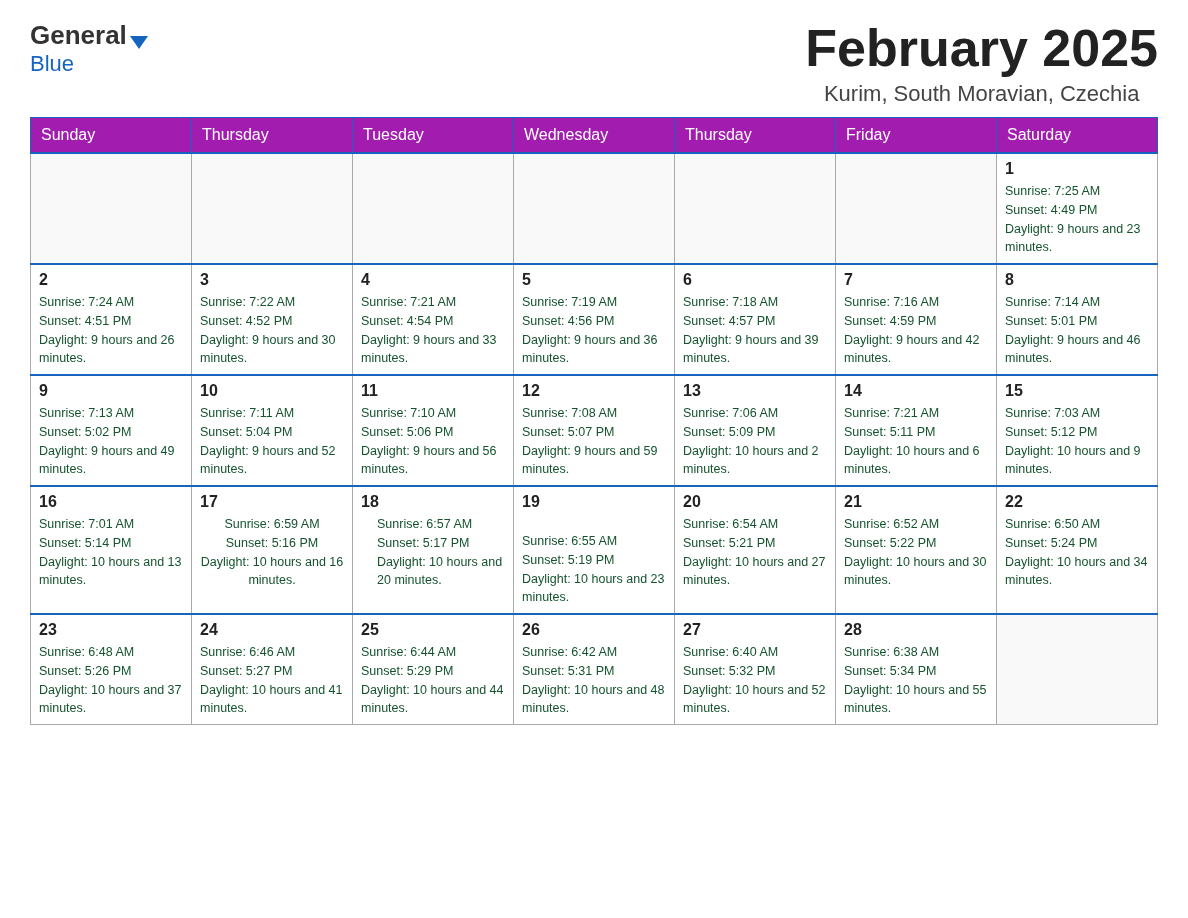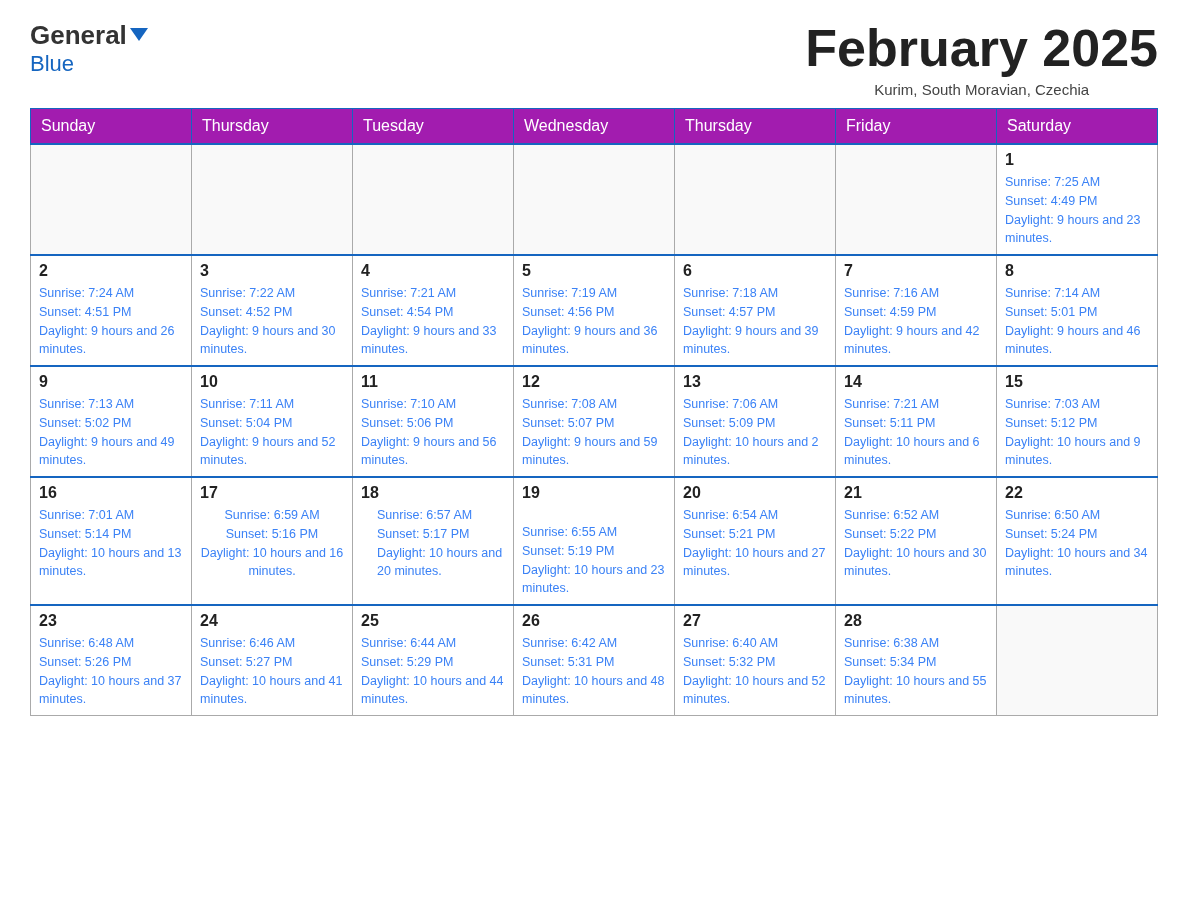--- a/index.html
+++ b/index.html
@@ -19,21 +19,21 @@
     .title-block {
       text-align: center;
     }
     .month-title {
       font-size: 52px;
       font-weight: bold;
       color: #222;
       line-height: 1.1;
     }
     .location {
-      font-size: 15px;
+      font-size: 22px;
       color: #444;
       margin-top: 4px;
     }
     .calendar {
       width: 100%;
       border-collapse: collapse;
       margin-top: 8px;
     }
     .calendar th {
       background-color: #a21caf;
@@ -58,40 +58,40 @@
     }
     .calendar td .day-num {
       font-size: 16px;
       font-weight: bold;
       color: #222;
       display: block;
       margin-bottom: 4px;
     }
     .calendar td .day-info {
       font-size: 12.5px;
-      color: #3b82f6;
+      color: #14532d;
       line-height: 1.5;
     }
     .empty-cell {
       background: #f9f9f9;
     }
     .logo-wrapper {
       display: flex;
       align-items: center;
     }
     .logo-text-wrapper {
       display: flex;
       flex-direction: column;
     }
     .logo-general {
       font-size: 26px;
       font-weight: bold;
       color: #333;
       display: flex;
-      align-items: center;
+      align-items: flex-end;
     }
     .logo-general .arrow-down {
       display: inline-block;
       width: 0;
       height: 0;
       border-left: 9px solid transparent;
       border-right: 9px solid transparent;
       border-top: 13px solid #1565c0;
       margin-left: 3px;
       margin-bottom: 2px;

